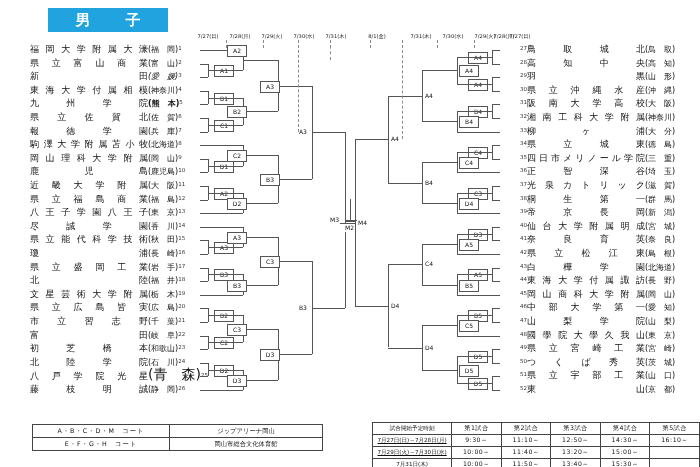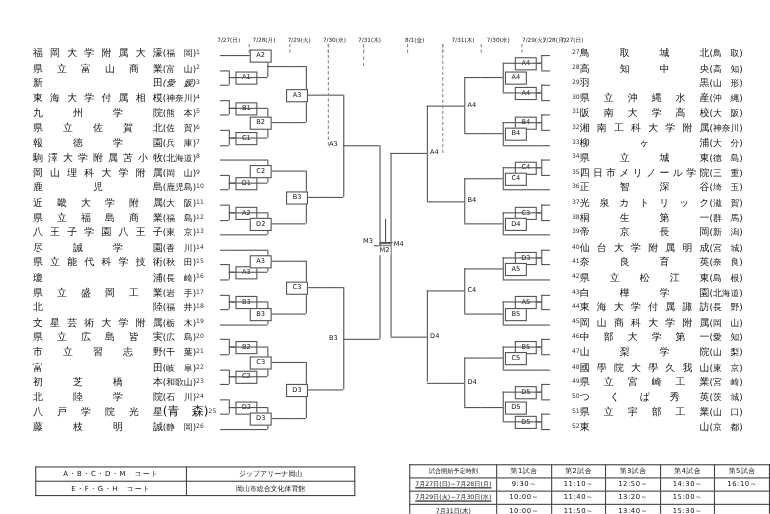--- a/index.html
+++ b/index.html
@@ -78,20 +78,21 @@
   #sched-table .hd{font-size:6px;}
   #sched-table .d{width:78px;font-size:5.6px;}
   #sched-table .t{width:46px;font-size:6.2px;letter-spacing:.5px;}
   #sched-table .u{text-decoration:underline;}
 </style>
 </head>
 <body>
 
 <div id="page">
 
+  <div class="gender-box">男　子</div>
 
   <div class="dates" id="dates-row">
       <div class="date-lbl" style="left: 208px;">7/27(日)</div>
       <div class="date-lbl" style="left: 240px;">7/28(月)</div>
       <div class="date-lbl" style="left: 272px;">7/29(火)</div>
       <div class="date-lbl" style="left: 304px;">7/30(水)</div>
       <div class="date-lbl" style="left: 336px;">7/31(木)</div>
       <div class="date-lbl" style="left: 377px;">8/1(金)</div>
       <div class="date-lbl" style="left: 421px;">7/31(木)</div>
       <div class="date-lbl" style="left: 453px;">7/30(水)</div>
@@ -131,21 +132,21 @@
           <span class="sp">付</span>
           <span class="sp">属</span>
           <span class="sp">相</span>
           <span class="sp">模</span>
         </span><span style="font-size:8px;">(神奈川)</span><span class="seedno">4</span></div>
       <div class="team left" style="top: 96.4px;"><span class="nm" style="width:118px;display:inline-flex;justify-content:space-between;">
           <span class="sp">九</span>
           <span class="sp">州</span>
           <span class="sp">学</span>
           <span class="sp">院</span>
-        </span><span style="font-size:8px;">(熊　本)</span><span class="seedno">5</span></div>
+        </span><span style="font-size:8px;font-weight:bold;">(熊　本)</span><span class="seedno">5</span></div>
       <div class="team left" style="top: 110px;"><span class="nm" style="width:118px;display:inline-flex;justify-content:space-between;">
           <span class="sp">県</span>
           <span class="sp">立</span>
           <span class="sp">佐</span>
           <span class="sp">賀</span>
           <span class="sp">北</span>
         </span><span style="font-size:8px;">(佐　賀)</span><span class="seedno">6</span></div>
       <div class="team left" style="top: 123.6px;"><span class="nm" style="width:118px;display:inline-flex;justify-content:space-between;">
           <span class="sp">報</span>
           <span class="sp">徳</span>
@@ -277,21 +278,21 @@
           <span class="sp">学</span>
           <span class="sp">院</span>
         </span><span style="font-size:8px;">(石　川)</span><span class="seedno">24</span></div>
       <div class="team left" style="top: 368.4px;"><span class="nm" style="width:118px;display:inline-flex;justify-content:space-between;">
           <span class="sp">八</span>
           <span class="sp">戸</span>
           <span class="sp">学</span>
           <span class="sp">院</span>
           <span class="sp">光</span>
           <span class="sp">星</span>
-        </span><span style="font-size:11px;">(青　森)</span><span class="seedno">25</span></div>
+        </span><span style="font-size:14px;">(青　森)</span><span class="seedno">25</span></div>
       <div class="team left" style="top: 382px;"><span class="nm" style="width:118px;display:inline-flex;justify-content:space-between;">
           <span class="sp">藤</span>
           <span class="sp">枝</span>
           <span class="sp">明</span>
           <span class="sp">誠</span>
         </span><span style="font-size:8px;">(静　岡)</span><span class="seedno">26</span></div>
     </div>
   <div id="teams-right">
       <div class="team right" style="top: 42px;"><span class="seedno">27</span><span class="nm" style="width:118px;display:inline-flex;justify-content:space-between;">
           <span class="sp">鳥</span>

